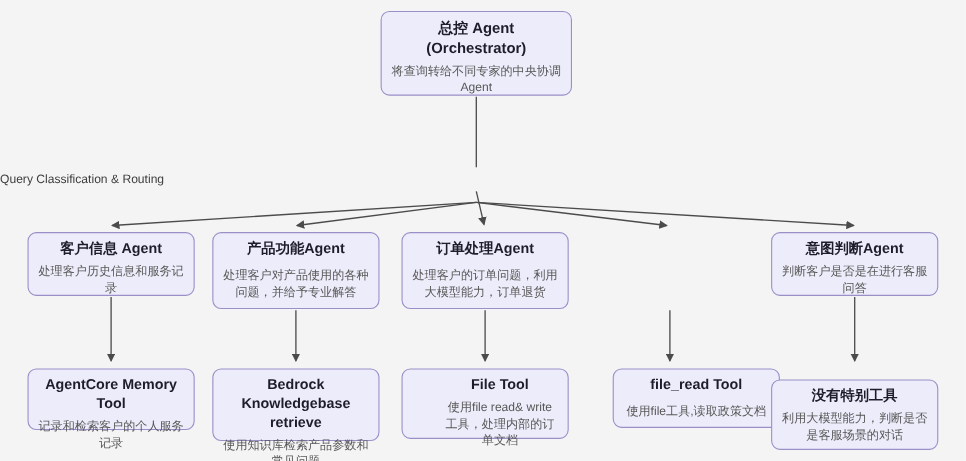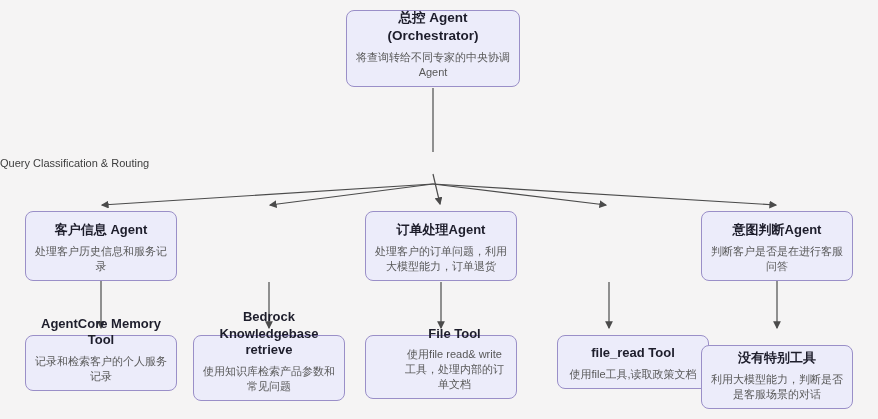--- a/index.html
+++ b/index.html
@@ -9,36 +9,36 @@
     background:var(--bg-color,#f5f4f4);overflow:hidden;
   }
   #edges{position:absolute;left:0;top:0;width:878px;height:419px;}
   #edges line{stroke:var(--edge-color,#4b4b4b);stroke-width:1.2;}
   .arrowhead{fill:var(--edge-color,#4b4b4b);}
   .node{
     position:absolute;box-sizing:border-box;
     background:var(--node-fill,#ececfa);
     border:1.4px solid var(--node-border,#9a8fc8);
     border-radius:8px;
-    display:flex;flex-direction:column;justify-content:flex-end;align-items:center;
+    display:flex;flex-direction:column;justify-content:space-between;align-items:center;
     padding:6px 9px;gap:5px;text-align:center;
   }
   .node-title{font-weight:bold;font-size:13px;color:var(--title-color,#1d1d2b);line-height:1.3;}
   .node-sub{font-size:11px;color:var(--subtitle-color,#585858);line-height:1.35;}
   #orchestrator{left:346px;top:10px;width:174px;height:77px;gap:6px;}
   #orchestrator .node-title{font-size:13.5px;}
   #routing-label{
     position:absolute;top:157px;left:0;width:878px;
     font-size:11px;color:#3d3d3d;
   }
   
   .col1{left:25px;}  .col2{left:193px;} .col3{left:365px;} .col4{left:533px;} .col5{left:701px;}
   .agent,.tool{width:152px;}
   .agent{top:211px;}
-  .agent.col1,.agent.col5{height:70px;}
+  .agent.col1,.agent.col5{height:58px;}
   .agent.col2,.agent.col3,.agent.col4{height:70px;}
   .tool{top:335px;}
   .tool.col1{height:56px;} .tool.col2{height:66px;} .tool.col3{height:64px;padding-left:36px;}
   .tool.col4{height:54px;margin-left:24px;} .tool.col5{height:64px;margin-top:10px;}
 </style>
 </head>
 <body>
 
 <div id="canvas">
 
@@ -71,20 +71,24 @@
     </div>
     <div class="node-sub">将查询转给不同专家的中央协调Agent</div>
   </div>
 
   <div id="routing-label">Query Classification &amp; Routing</div>
 
   <div class="node agent col1">
     <div class="node-title">客户信息 Agent</div>
     <div class="node-sub">处理客户历史信息和服务记录</div>
   </div>
+  <div class="node agent col2">
+    <div class="node-title">产品功能Agent</div>
+    <div class="node-sub">处理客户对产品使用的各种问题，并给予专业解答</div>
+  </div>
   <div class="node agent col3">
     <div class="node-title">订单处理Agent</div>
     <div class="node-sub">处理客户的订单问题，利用大模型能力，订单退货</div>
   </div>
   <div class="node agent col5">
     <div class="node-title">意图判断Agent</div>
     <div class="node-sub">判断客户是否是在进行客服问答</div>
   </div>
 
   <div class="node tool col1">

